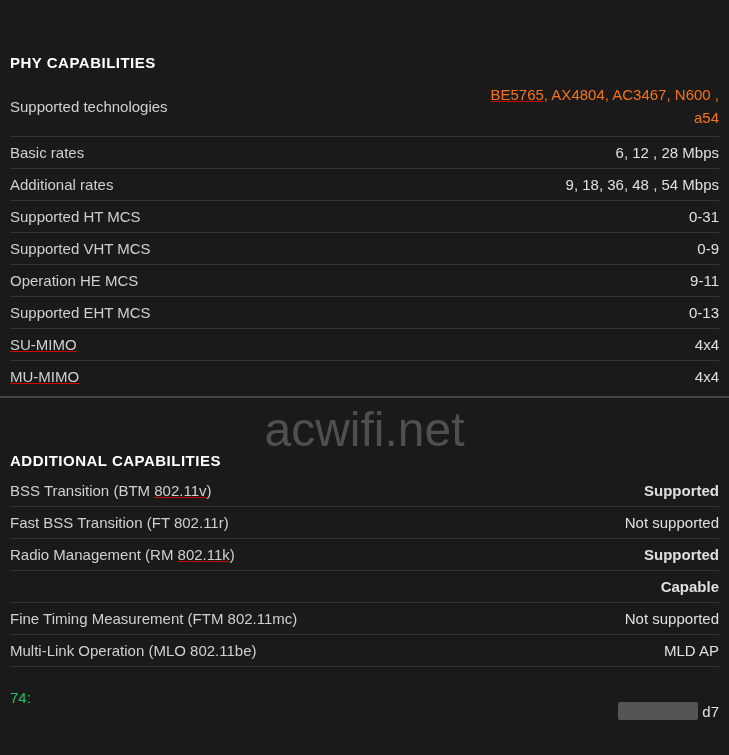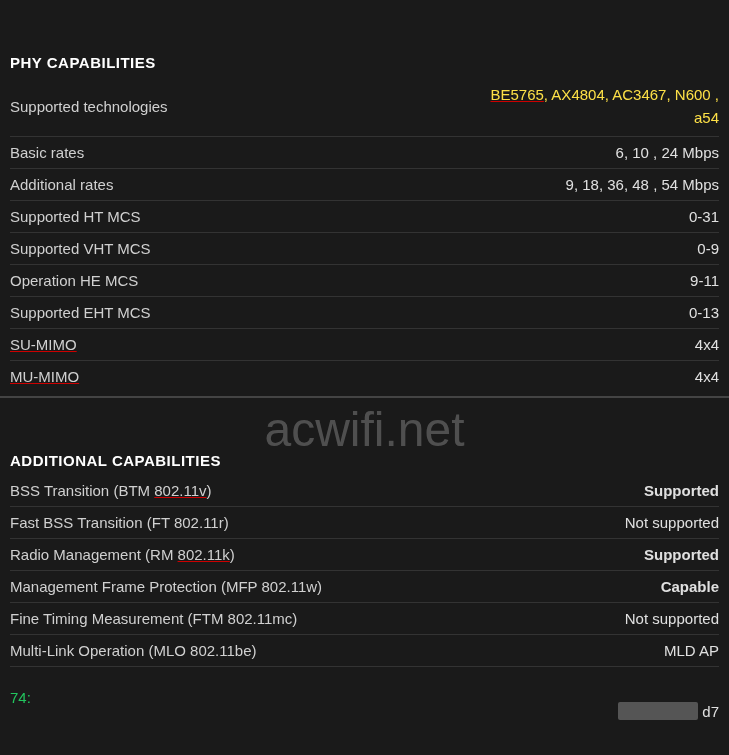--- a/index.html
+++ b/index.html
@@ -78,21 +78,21 @@
     }
 
     .section-divider {
       height: 2px;
       background-color: #444;
       margin: 4px 0 0 0;
     }
 
     .supported-technologies-value {
       text-align: right;
-      color: #fde047;
+      color: #f97316;
       flex: 1;
       line-height: 1.5;
     }
 
     .redacted {
       background-color: #555;
       display: inline-block;
       color: transparent;
       border-radius: 2px;
     }
@@ -132,21 +132,21 @@
       </div>
       <div class="supported-technologies-value">
         <span class="underline-red">BE5765</span>, AX4804, AC3467, N600 ,<br>a54
       </div>
     </div>
 
     <div class="divider"></div>
 
     <div class="row">
       <div class="row-label">Basic rates</div>
-      <div class="row-value">6, 10 , 24 Mbps</div>
+      <div class="row-value">6, 12 , 28 Mbps</div>
     </div>
 
     <div class="divider"></div>
 
     <div class="row">
       <div class="row-label">Additional rates</div>
       <div class="row-value">9, 18, 36, 48 , 54 Mbps</div>
     </div>
 
     <div class="divider"></div>
@@ -220,21 +220,20 @@
     <div class="row">
       <div class="row-label">
         Radio Management (RM <span class="underline-red">802.11k</span>)
       </div>
       <div class="row-value bold">Supported</div>
     </div>
 
     <div class="divider"></div>
 
     <div class="row">
-      <div class="row-label">Management Frame Protection (MFP 802.11w)</div>
       <div class="row-value bold">Capable</div>
     </div>
 
     <div class="divider"></div>
 
     <div class="row">
       <div class="row-label">Fine Timing Measurement (FTM 802.11mc)</div>
       <div class="row-value">Not supported</div>
     </div>
 

